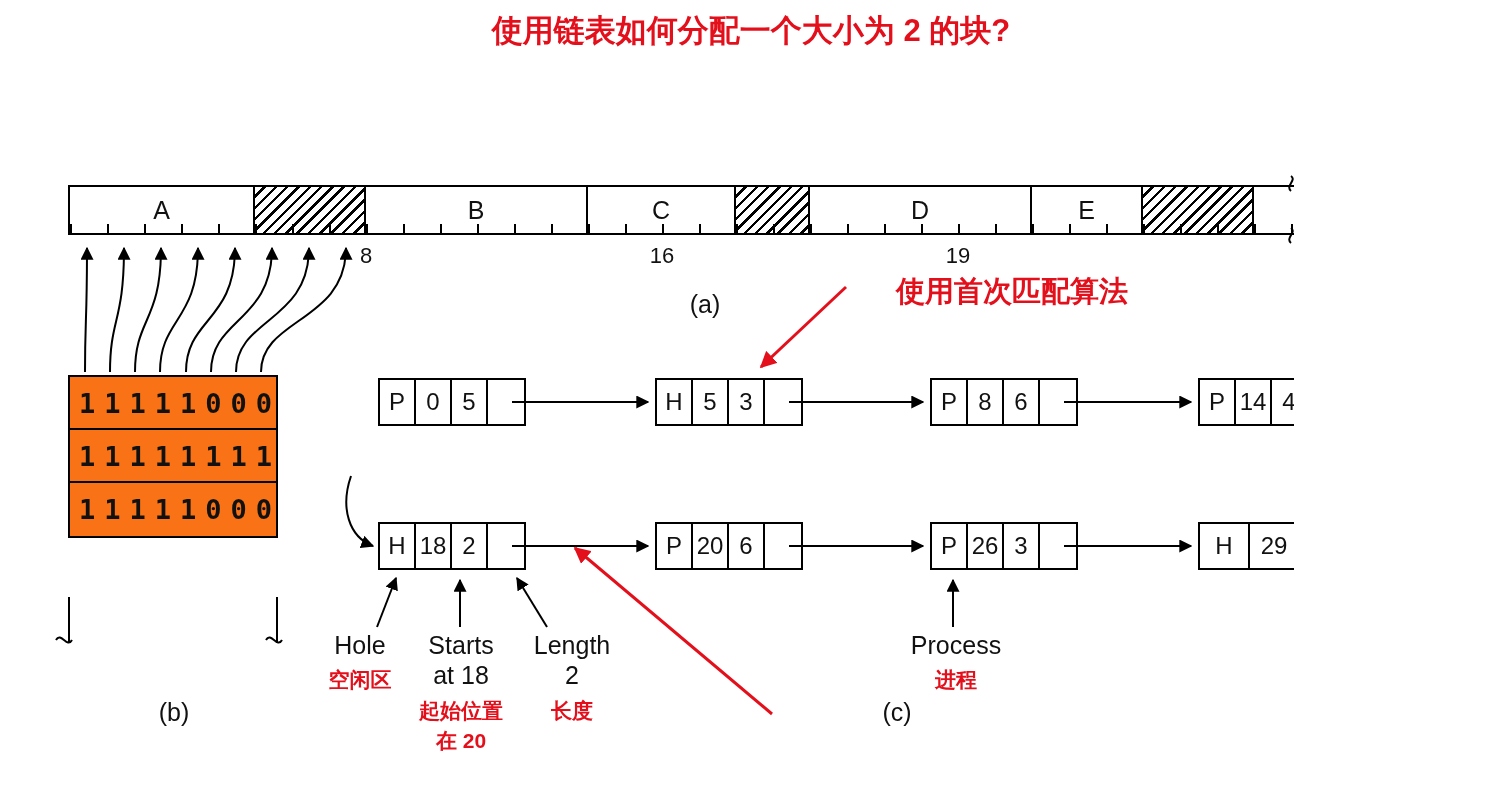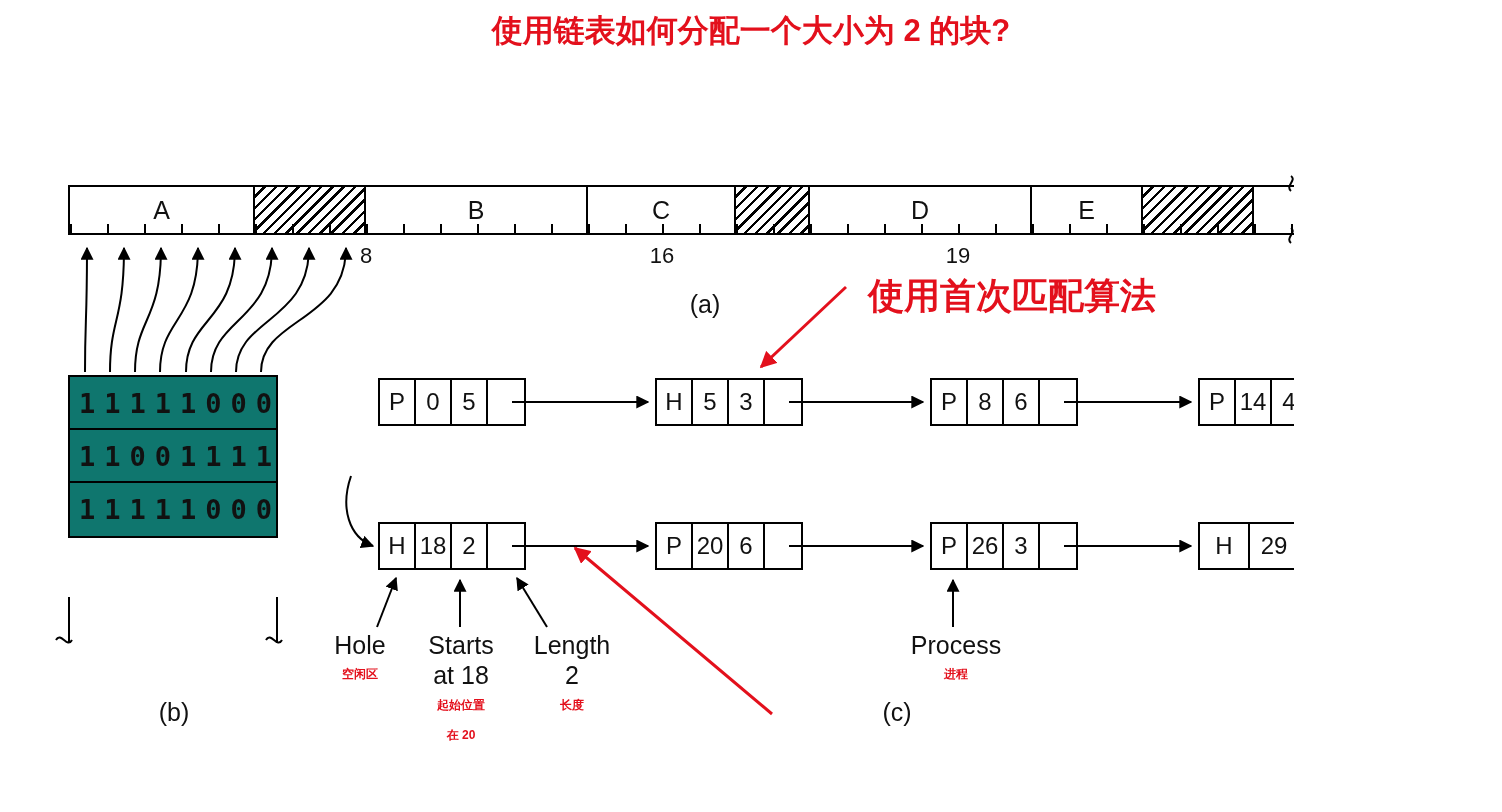--- a/index.html
+++ b/index.html
@@ -14,36 +14,36 @@
   .membar { position:absolute; left:68px; top:185px; width:1262px; height:50px; border:2px solid #000; }
   .seg { position:absolute; top:0; height:100%; border-right:2px solid #000;
          display:flex; align-items:center; justify-content:center; font-size:25px; }
   .seg.last { border-right:none; }
   .hatch { background:repeating-linear-gradient(135deg, #fff 0 5.5px, #000 5.5px 8px); }
   .ticks { position:absolute; left:0; right:0; bottom:0; height:9px;
            background:repeating-linear-gradient(to right, #000 0 2px, transparent 2px 37px); }
   .num { font-size:22px; top:243px; }
   .cap { font-size:25px; }
   
-  .bitmap { position:absolute; left:68px; top:375px; width:210px; border:2px solid #000; background:#0f766e; }
+  .bitmap { position:absolute; left:68px; top:375px; width:210px; border:2px solid #000; background:#f97316; }
   .bitrow { height:53px; border-bottom:2px solid #000; font-family:"DejaVu Sans Mono", monospace;
             font-size:27px; font-weight:bold; letter-spacing:9px; text-indent:9px;
             text-align:center; line-height:53px; }
   .bitrow:last-child { border-bottom:none; }
   .bitmap-torn { position:absolute; left:68px; top:597px; width:210px; height:46px;
                  border-left:2px solid #000; border-right:2px solid #000; }
   
   .node { position:absolute; display:flex; border:2px solid #000; background:#fff; }
   .cell { width:36px; height:44px; border-right:2px solid #000;
           display:flex; align-items:center; justify-content:center; font-size:24px; }
   .cell:last-child { border-right:none; }
   .node.wide .cell { width:50px; }
   .lab { font-size:25px; white-space:nowrap; }
-  .zh  { font-size:12px; font-weight:bold; white-space:nowrap; }
-  .annot { font-size:36px; font-weight:bold; white-space:nowrap; }
+  .zh  { font-size:21px; font-weight:bold; white-space:nowrap; }
+  .annot { font-size:29px; font-weight:bold; white-space:nowrap; }
   .overlay { position:absolute; left:0; top:0; pointer-events:none; }
 </style>
 </head>
 <body>
 
 <div class="canvas">
 
   <div class="title red">使用链表如何分配一个大小为 2 的块?</div>
 
   <div class="membar">
@@ -68,21 +68,21 @@
     <div class="seg last" style="left:1184px;width:74px"></div>
     <div class="ticks"></div>
   </div>
   <div class="abs cx num" style="left:366px">8</div>
   <div class="abs cx num" style="left:662px">16</div>
   <div class="abs cx num" style="left:958px">19</div>
   <div class="abs cx cap" style="left:705px;top:290px">(a)</div>
 
   <div class="bitmap">
     <div class="bitrow">11111000</div>
-    <div class="bitrow">11001111</div>
+    <div class="bitrow">11111111</div>
     <div class="bitrow">11111000</div>
   </div>
   <div class="bitmap-torn"></div>
   <div class="abs cx cap" style="left:174px;top:698px">(b)</div>
 
   <div class="node" style="left:378px;top:378px">
     <div class="cell">P</div>
     <div class="cell">0</div>
     <div class="cell">5</div>
     <div class="cell"></div>

